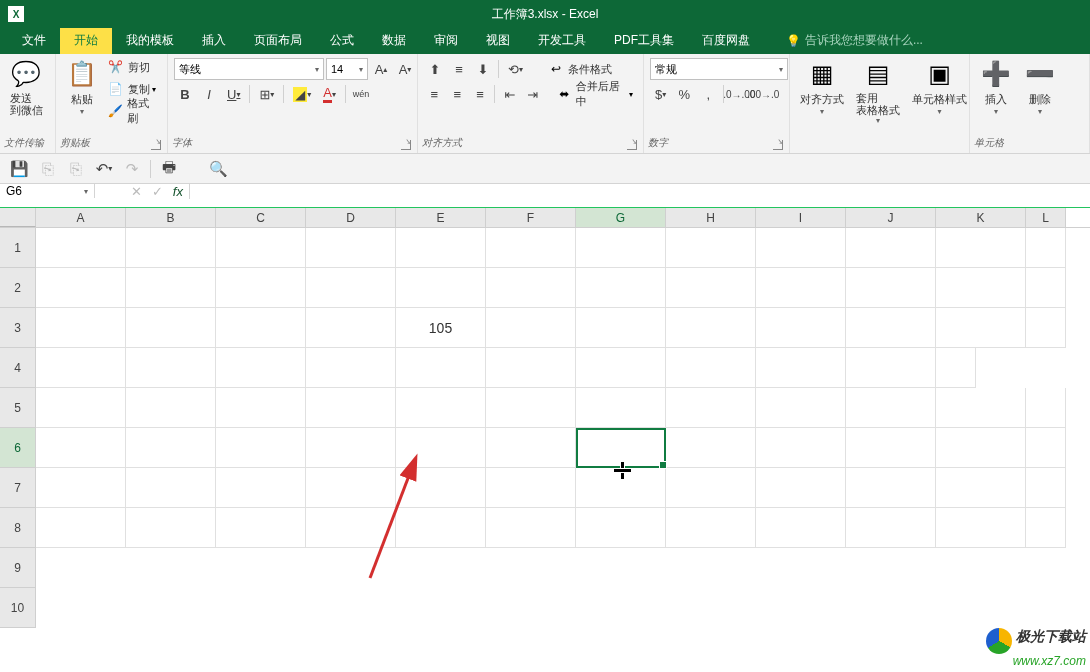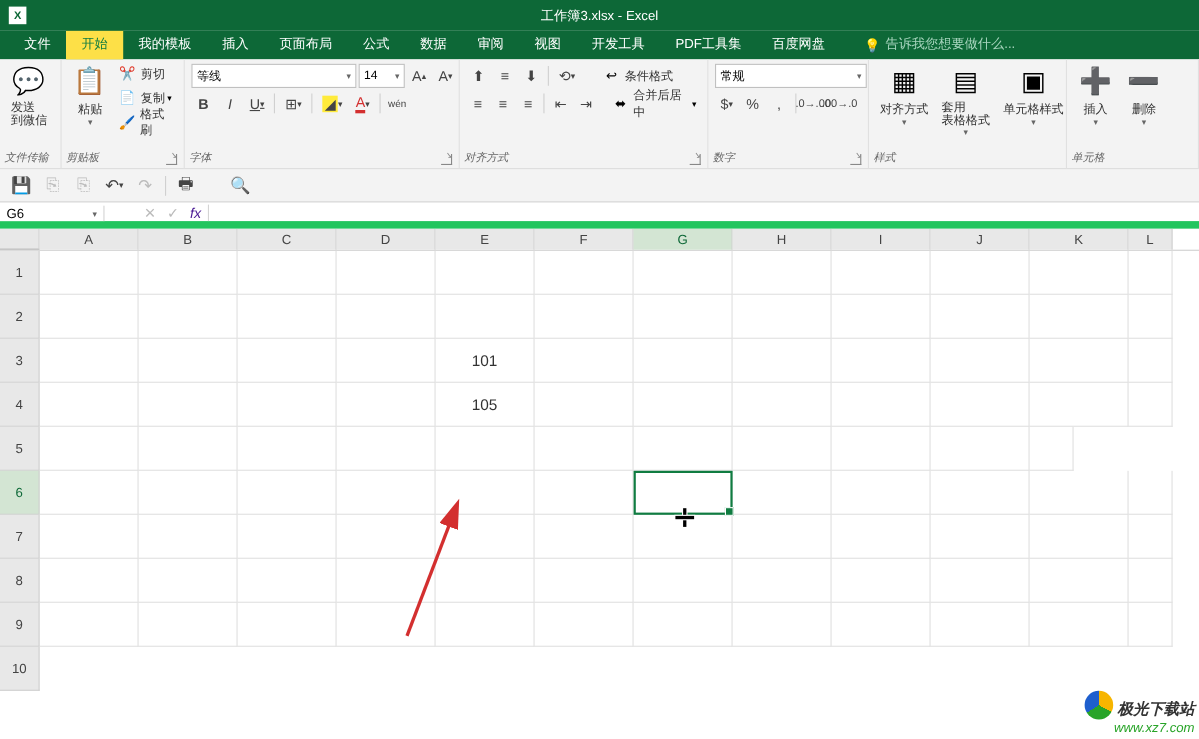--- a/index.html
+++ b/index.html
@@ -38,21 +38,21 @@
 .btn-row { display: flex; gap: 2px; align-items: center; }
 .tool-btn { width: 22px; height: 22px; display: flex; align-items: center; justify-content: center; cursor: pointer; font-size: 13px; color: #444; border: 1px solid transparent; }
 .tool-btn.wide { width: auto; padding: 0 4px; }
 .sep { width: 1px; height: 18px; background: #d0d0d0; margin: 0 2px; }
 
 
 .qat { height: 30px; background: #f3f3f3; border-bottom: 1px solid #d4d4d4; display: flex; align-items: center; padding: 0 8px; gap: 4px; }
 .qat .tool-btn { width: 24px; height: 24px; font-size: 15px; }
 
 
-.formula-bar { height: 24px; border-bottom: 7px solid #22c55e; display: flex; align-items: flex-end; }
+.formula-bar { height: 24px; border-bottom: 1px solid #22c55e; display: flex; align-items: flex-start; }
 .name-box { width: 95px; border-right: 1px solid #d4d4d4; display: flex; align-items: center; padding: 0 6px; background: #fff; font-size: 12px; }
 .name-box .arrow { margin-left: auto; font-size: 8px; color: #666; }
 .fx-controls { display: flex; align-items: center; border-right: 1px solid #d4d4d4; padding: 0 6px; gap: 10px; }
 .fx-controls span { color: #bbb; font-size: 13px; }
 .fx-input { flex: 1; background: #fff; }
 
 
 .grid-area { position: relative; height: 462px; overflow: hidden; background: #fff; }
 .col-headers { display: flex; height: 20px; border-bottom: 1px solid #cfcfcf; }
 .corner { width: 36px; background: #e8e8e8; border-right: 1px solid #cfcfcf; border-bottom: 1px solid #b7b7b7; }
@@ -73,21 +73,21 @@
 .red-arrow svg { overflow: visible; }
 
 
 .cross-cursor { position: absolute; width: 17px; height: 17px; pointer-events: none; }
 .cross-cursor::before, .cross-cursor::after { content: ""; position: absolute; background: #000; }
 .cross-cursor::before { left: 7px; top: 0; width: 3px; height: 17px; box-shadow: 0 0 0 1px #fff; }
 .cross-cursor::after { top: 7px; left: 0; height: 3px; width: 17px; box-shadow: 0 0 0 1px #fff; }
 
 
 .watermark { position: absolute; right: 4px; bottom: 4px; text-align: right; font-size: 14px; font-style: italic; pointer-events: none; }
-.watermark .line1 { color: #333; font-weight: bold; display: flex; align-items: flex-end; justify-content: flex-end; gap: 4px; }
+.watermark .line1 { color: #333; font-weight: bold; display: flex; align-items: flex-start; justify-content: flex-end; gap: 4px; }
 .watermark .line2 { color: #28a428; font-size: 12px; }
 .watermark .logo { width: 26px; height: 26px; border-radius: 50%; background: conic-gradient(#f7b500 0 33%, #28a428 33% 66%, #1e5fce 66% 100%); display: inline-block; }
 </style>
 </head>
 <body>
 
 <div class="titlebar">
   <div class="excel-icon">X</div>
   <div class="title">工作簿3.xlsx - Excel</div>
 </div>
@@ -255,21 +255,20 @@
         <div class="icon">▤</div>
         <div class="label" style="line-height:12px">套用<br>表格格式</div>
         <div class="arrow">▾</div>
       </div>
       <div class="big-btn">
         <div class="icon">▣</div>
         <div class="label">单元格样式</div>
         <div class="arrow">▾</div>
       </div>
     </div>
-    <div class="group-label">样式</div>
   </div>
 
   <div class="ribbon-group" style="flex:1">
     <div class="group-body">
       <div class="big-btn">
         <div class="icon">➕</div>
         <div class="label">插入</div>
         <div class="arrow">▾</div>
       </div>
       <div class="big-btn">
@@ -296,21 +295,21 @@
 
 <div class="formula-bar">
   <div class="name-box">
       <span>G6</span>
       <span class="arrow">▾</span>
     </div>
   <div style="width:30px;border-right:1px solid #d4d4d4"></div>
   <div class="fx-controls">
     <span>✕</span>
     <span>✓</span>
-    <span style="font-style:italic;color:#4c1d95">fx</span>
+    <span style="font-style:italic;color:#14532d">fx</span>
   </div>
   <div class="fx-input"></div>
 </div>
 
 <div class="grid-area">
   <div class="col-headers">
     <div class="corner"></div>
     <div class="col-h">A</div>
     <div class="col-h">B</div>
     <div class="col-h">C</div>
@@ -364,34 +363,20 @@
           <div class="cell"></div>
           <div class="cell"></div>
           <div class="cell"></div>
           <div class="cell" style="width: 40px;"></div>
         </div>
         <div class="cell-row">
           <div class="cell"></div>
           <div class="cell"></div>
           <div class="cell"></div>
           <div class="cell"></div>
-          <div class="cell">101</div>
-          <div class="cell"></div>
-          <div class="cell"></div>
-          <div class="cell"></div>
-          <div class="cell"></div>
-          <div class="cell"></div>
-          <div class="cell"></div>
-          <div class="cell" style="width: 40px;"></div>
-        </div>
-        <div class="cell-row">
-          <div class="cell"></div>
-          <div class="cell"></div>
-          <div class="cell"></div>
-          <div class="cell"></div>
           <div class="cell">105</div>
           <div class="cell"></div>
           <div class="cell"></div>
           <div class="cell"></div>
           <div class="cell"></div>
           <div class="cell"></div>
           <div class="cell"></div>
           <div class="cell" style="width: 40px;"></div>
         </div>
         <div class="cell-row">

